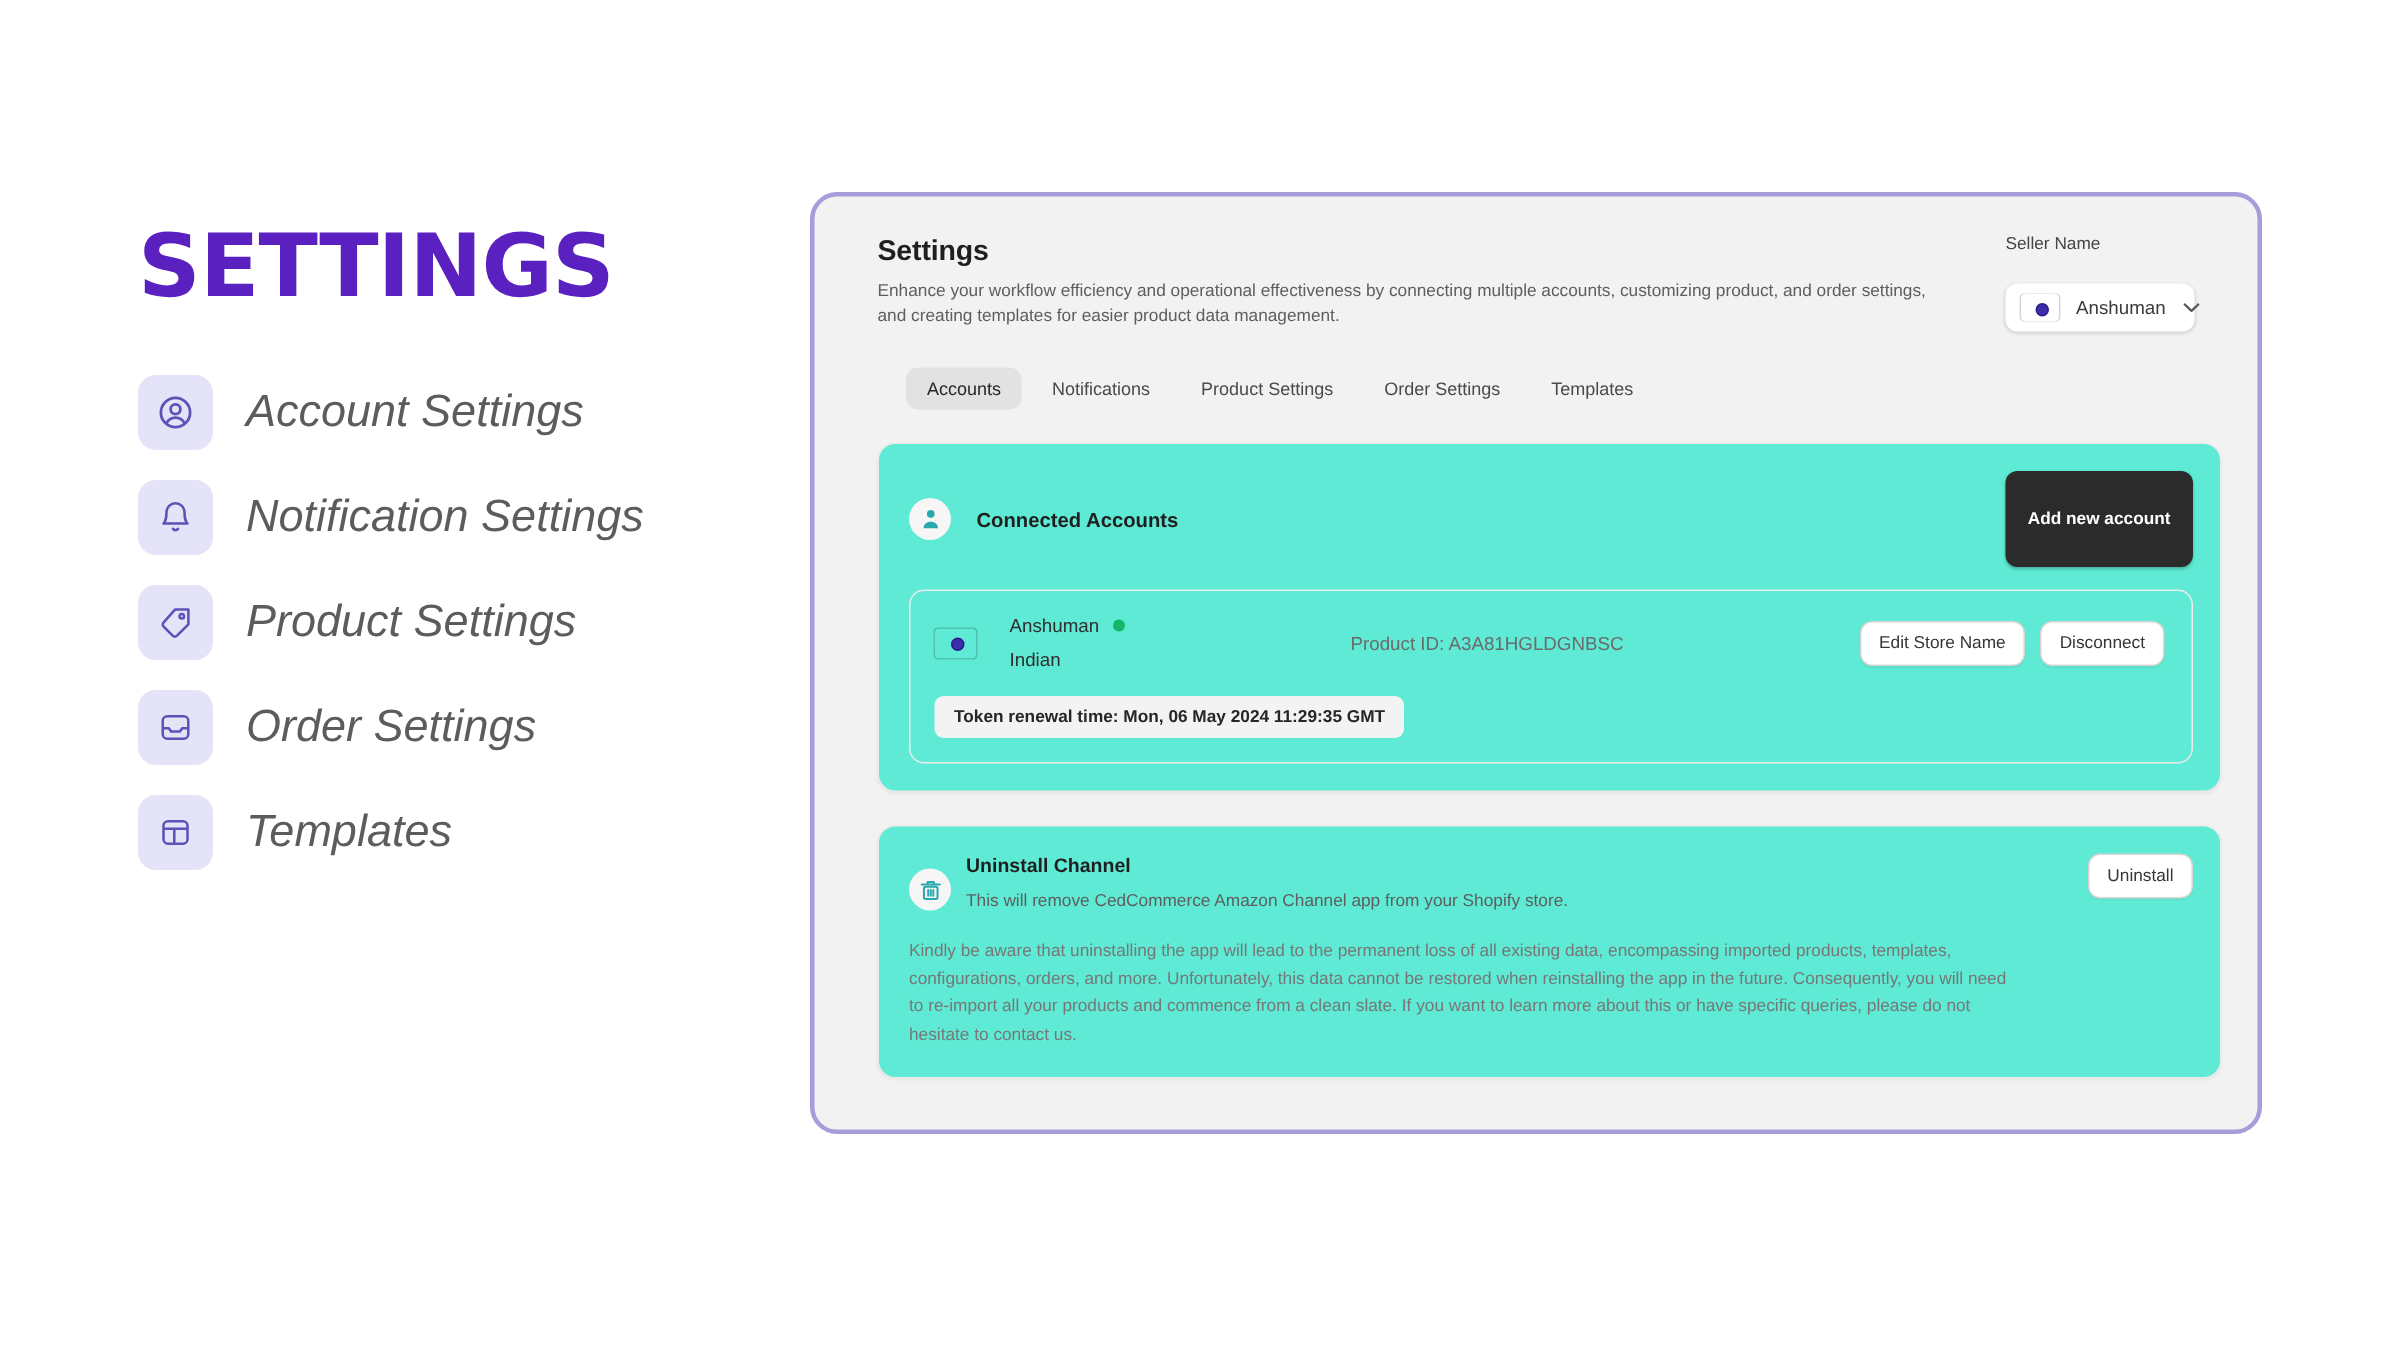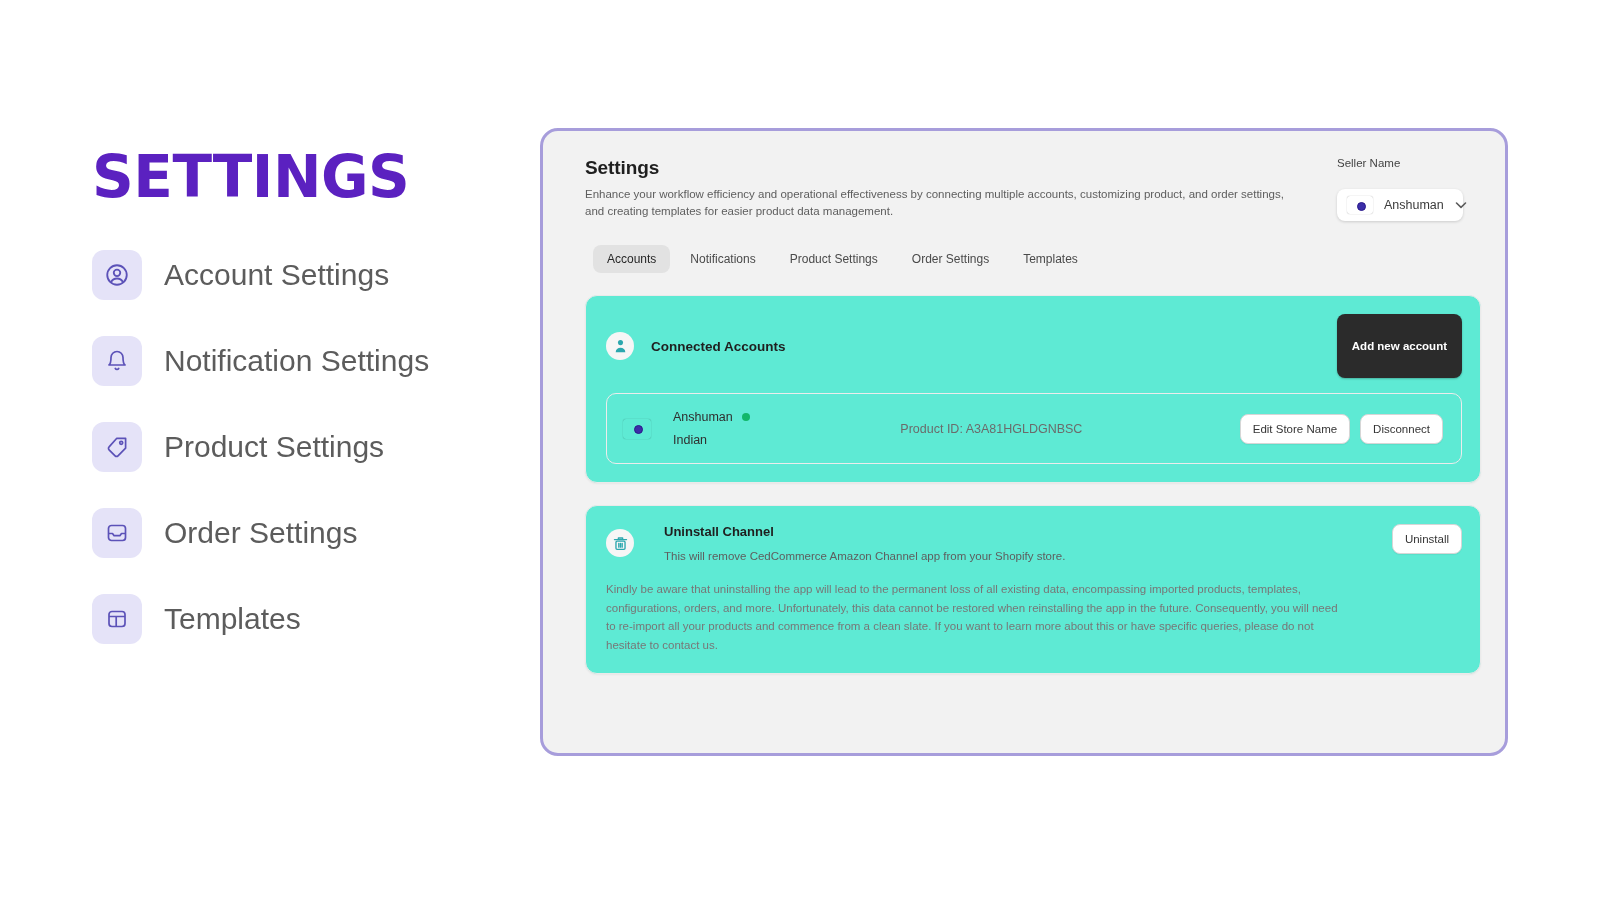--- a/index.html
+++ b/index.html
@@ -27,21 +27,22 @@
     font-weight: bold;
     letter-spacing: -0.5px;
     color: #5b21c0;
     margin: 0 0 44px 0;
     line-height: 1;
     font-family: "DejaVu Sans", sans-serif;
   }
   .nav-list {
     display: flex;
     flex-direction: column;
-    gap: 36px;
+    gap: 20px;
+    font-style: italic;
   }
   .nav-item {
     display: flex;
     align-items: center;
     gap: 22px;
     cursor: pointer;
   }
   .nav-tile {
     width: 50px;
     height: 50px;
@@ -146,21 +147,21 @@
     color: #5a5a5a;
     font-size: 12px;
     line-height: 1;
   }
 
   
   .tabs {
     display: flex;
     align-items: center;
     gap: 6px;
-    margin: 24px 0 0 8px;
+    margin: 24px 0 0 19px;
   }
   .tab {
     font-size: 12px;
     color: #4a4a4a;
     padding: 7px 14px;
     border-radius: 8px;
     cursor: pointer;
     white-space: nowrap;
   }
   .tab.active {
@@ -293,22 +294,22 @@
     color: #262626;
   }
 
   .uninstall-row {
     display: flex;
     align-items: flex-start;
     justify-content: space-between;
   }
   .uninstall-left {
     display: flex;
-    align-items: center;
-    gap: 30px;
+    align-items: flex-end;
+    gap: 10px;
   }
   .uninstall-title {
     font-size: 13px;
     font-weight: bold;
     color: #1f1f1f;
     margin-bottom: 11px;
   }
   .uninstall-line {
     font-size: 11.5px;
     color: #5e5e5e;
@@ -444,20 +445,21 @@
           <div class="acct-country">Indian</div>
         </div>
         <div class="acct-id-wrap">
           <span class="acct-id">Product ID: A3A81HGLDGNBSC</span>
         </div>
         <div class="acct-actions">
           <button class="btn-light">Edit Store Name</button>
           <button class="btn-light">Disconnect</button>
         </div>
       </div>
+      <div class="token-pill">Token renewal time: Mon, 06 May 2024 11:29:35 GMT</div>
     </div>
   </div>
 
   <div class="card">
     <div class="uninstall-row">
       <div class="uninstall-left">
         <span class="icon-circle">
           <svg width="17" height="17" viewBox="0 0 24 24" fill="none" stroke="#2ba7ae" stroke-width="1.9" stroke-linecap="round" stroke-linejoin="round">
             <path d="M3.5 6.5h17M9 6.5V4.2h6v2.3"></path>
             <rect x="5.6" y="8.6" width="12.8" height="11.6" rx="1.6"></rect>

